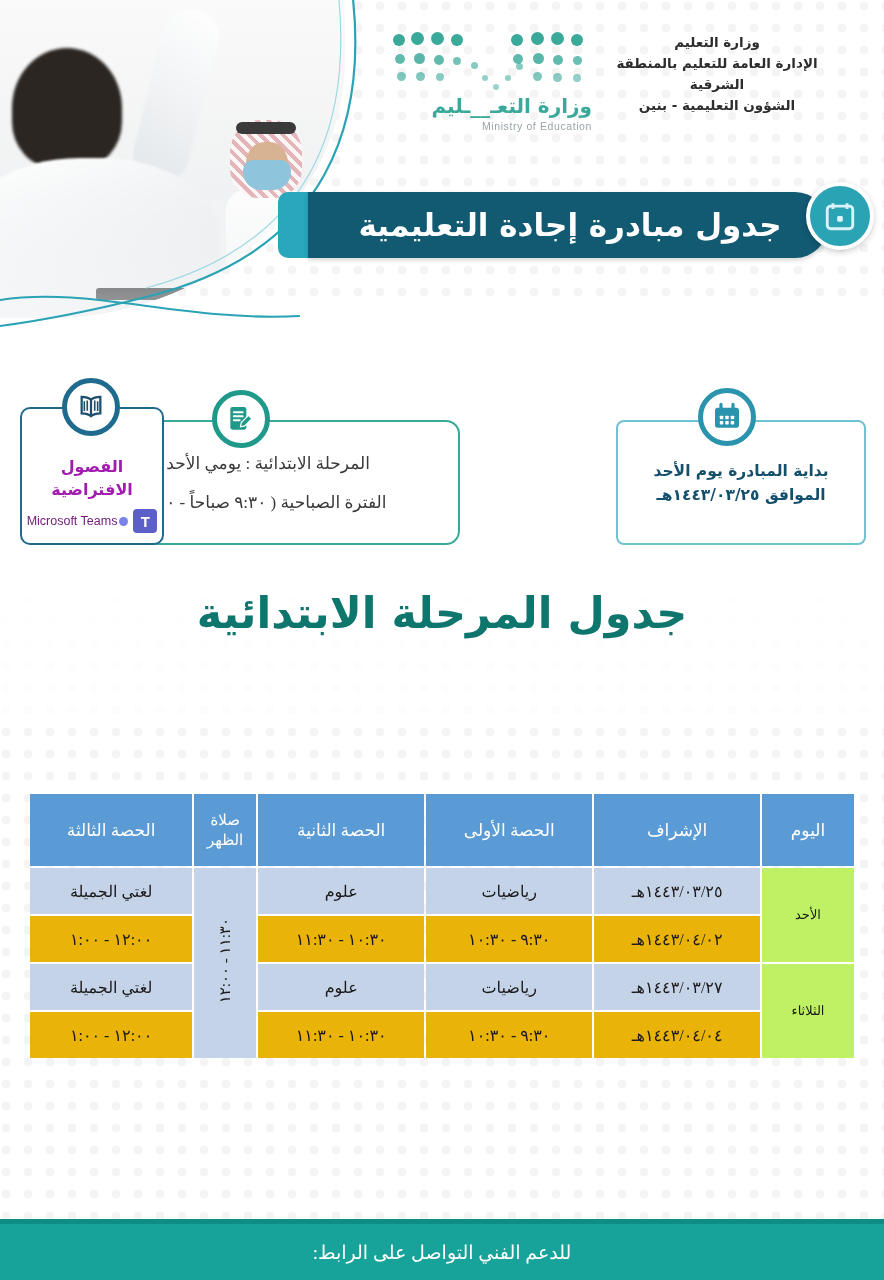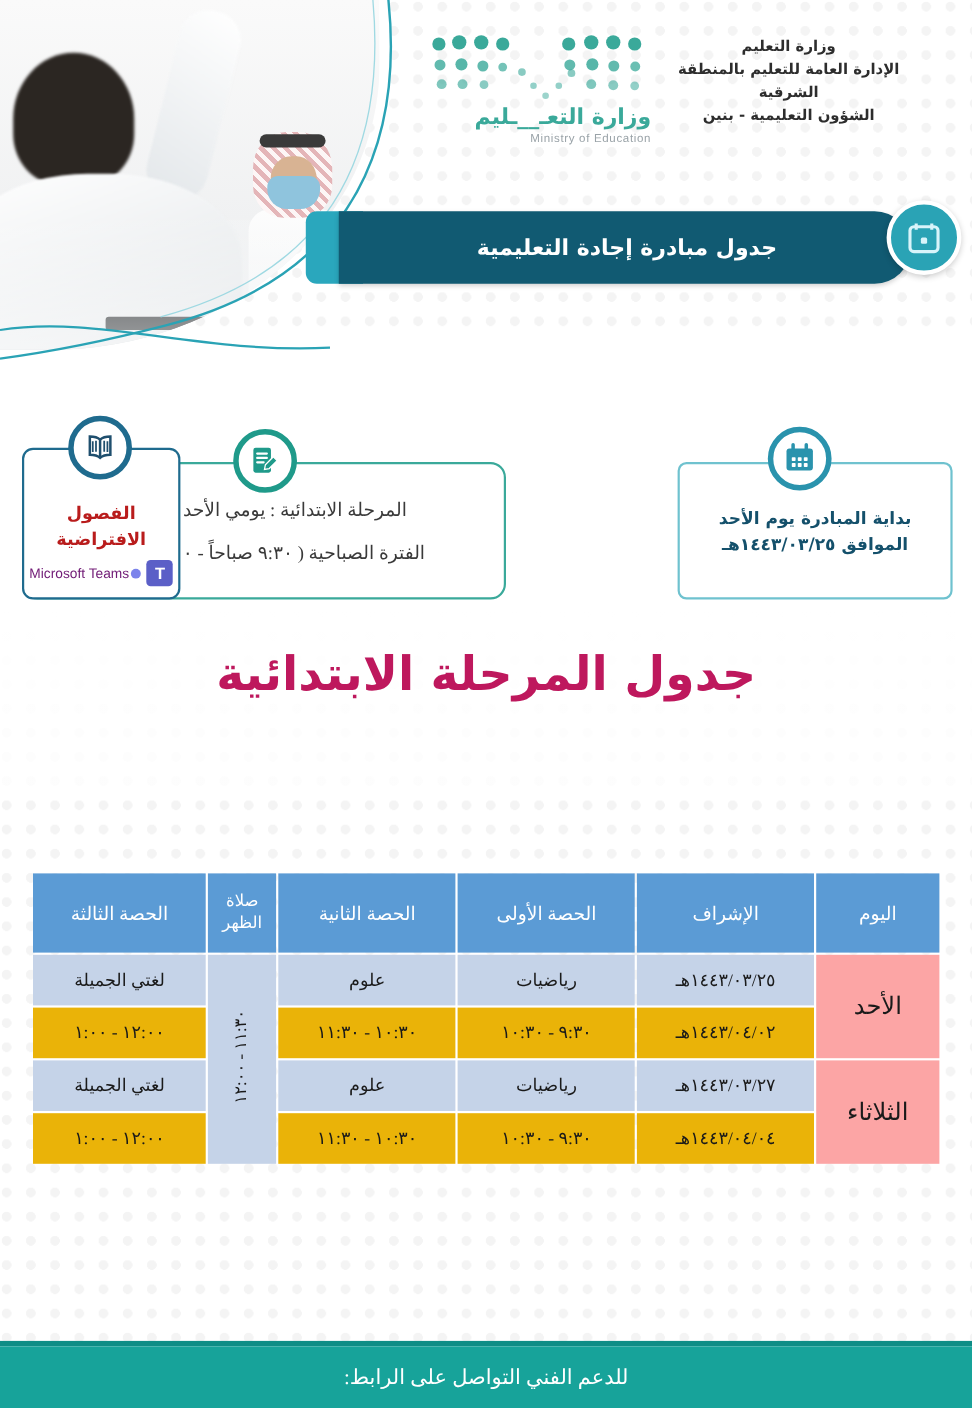--- a/index.html
+++ b/index.html
@@ -124,21 +124,21 @@
   .ribbon {
     position:absolute; left:308px; top:192px; width:520px; height:66px;
     background:#115a72;
     border-radius:0 34px 34px 0;
     display:flex; align-items:center; justify-content:flex-start;
     padding-right:0; padding-left:34px;
     box-shadow:0 2px 5px rgba(0,0,0,0.18);
   }
   .ribbon-title {
     color:#ffffff; font-family:"DejaVu Sans", sans-serif;
-    font-size:20px; font-weight:700; width:100%; text-align:center;
+    font-size:31px; font-weight:700; width:100%; text-align:center;
     padding-right:30px;
   }
   .ribbon-accent {
     position:absolute; left:278px; top:192px; width:52px; height:66px;
     background:#2aa7bd; border-radius:10px 0 0 10px;
   }
   .ribbon-icon {
     position:absolute; right:10px; top:182px; width:68px; height:68px;
     border-radius:50%; background:#2aa3b5;
     border:4px solid #ffffff;
@@ -173,21 +173,21 @@
     font-family:"DejaVu Sans", sans-serif;
   }
 
   .card-c {
     left:20px; top:47px; width:144px; height:138px;
     border:2px solid #1f6b8e; border-radius:10px;
     display:flex; flex-direction:column; align-items:center;
     justify-content:flex-end; padding-bottom:10px;
   }
   .card-c .line {
-    font-size:16px; font-weight:700; color:#b91c1c;
+    font-size:16px; font-weight:700; color:#a21caf;
     text-align:center; line-height:23px;
     font-family:"DejaVu Sans", sans-serif;
   }
   .teams-row { display:flex; align-items:center; gap:5px; margin-top:8px; }
   .teams-mark {
     width:24px; height:24px; background:#5b5fc7; border-radius:4px;
     color:#fff; font-family:"Liberation Sans", sans-serif; font-weight:700;
     font-size:15px; display:flex; align-items:center; justify-content:center;
   }
   .teams-dot1 { width:9px;height:9px;border-radius:50%;background:#7b83eb; margin-left:-3px;}
@@ -202,40 +202,40 @@
     z-index:7;
   }
   .badge-a { right:614px; top:30px; border:5px solid #1f9a8a; }
   .badge-b { right:128px; top:28px; border:5px solid #2a93ad; }
   .badge-c { left:62px; top:18px; border:5px solid #1f6b8e; }
 
   
   .section-title {
     position:absolute; left:0; top:588px; width:884px; text-align:center;
     font-family:"DejaVu Sans", sans-serif;
-    font-size:43px; font-weight:700; color:#be185d; z-index:6;
+    font-size:43px; font-weight:700; color:#0f766e; z-index:6;
   }
 
   
   .table-wrap { position:absolute; left:28px; top:792px; width:828px; z-index:6; }
   table { width:100%; border-collapse:separate; border-spacing:2px; }
   th {
     background:#5b9bd5; color:#ffffff;
     font-family:"Liberation Serif", serif;
     font-size:17px; font-weight:400;
     height:72px; text-align:center; vertical-align:middle;
     padding:2px 4px;
   }
   th.narrow { width:62px; font-size:15px; line-height:20px; }
   td {
     text-align:center; vertical-align:middle;
     font-family:"Liberation Serif", serif;
     font-size:16px; color:#1a1a1a; height:46px; padding:2px 4px;
   }
-  td.day { background:#fca5a5; font-size:22px; width:112px; }
+  td.day { background:#bef264; font-size:13px; width:92px; }
   td.subject { background:#c5d3e8; }
   td.time { background:#eab308; }
   td.prayer {
     background:#c5d3e8; width:62px; padding:0;
   }
   .prayer-vert {
     writing-mode: vertical-rl; transform: rotate(180deg);
     font-size:15px; letter-spacing:1px; white-space:nowrap;
     display:inline-block; line-height:1;
   }

